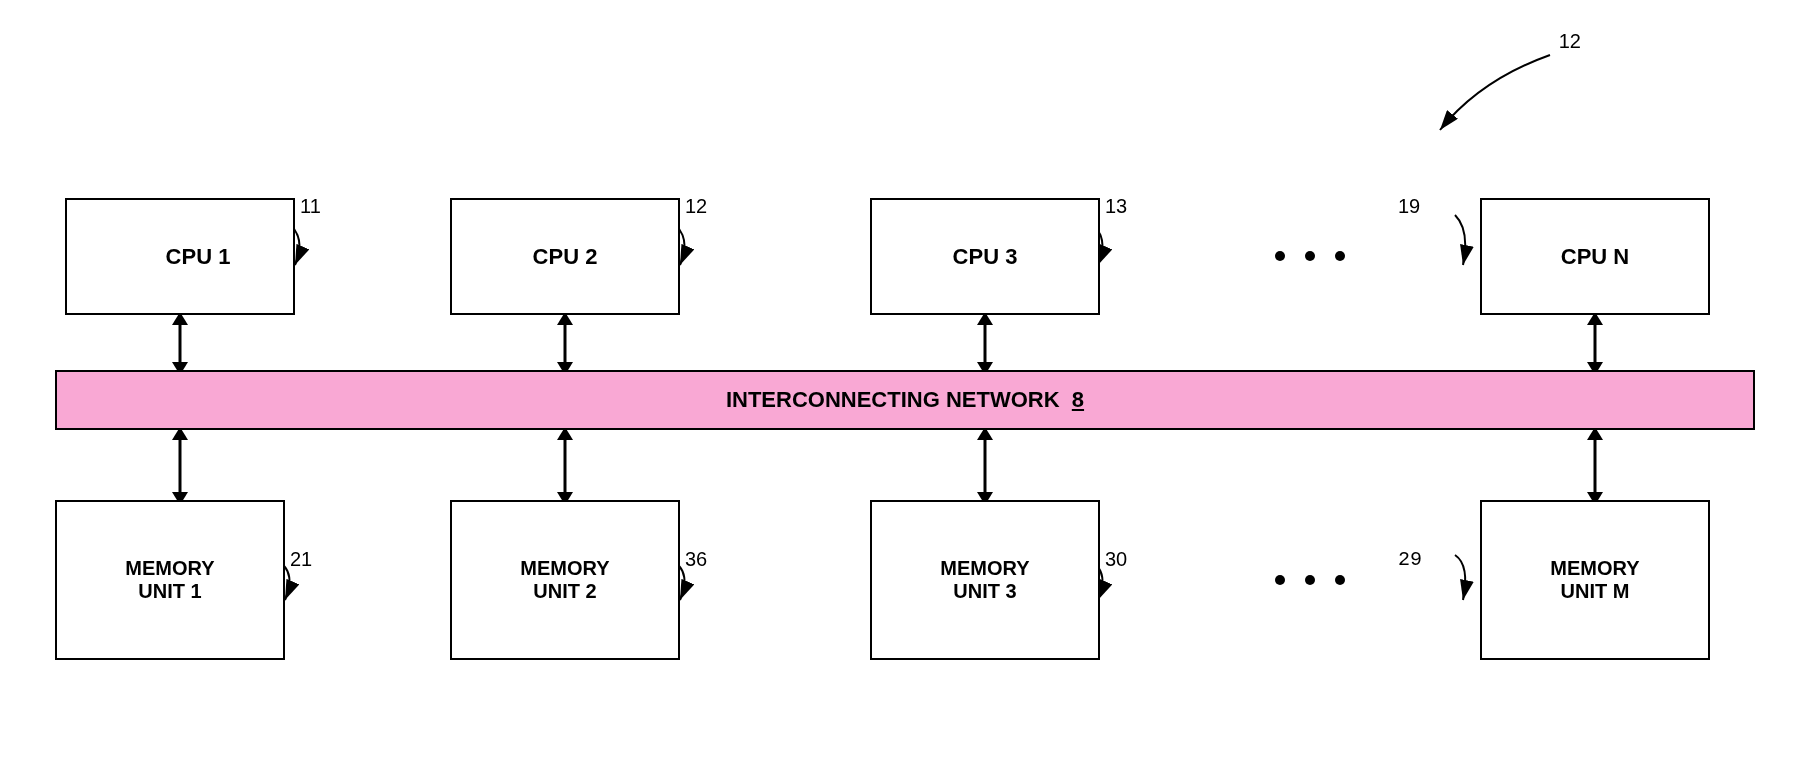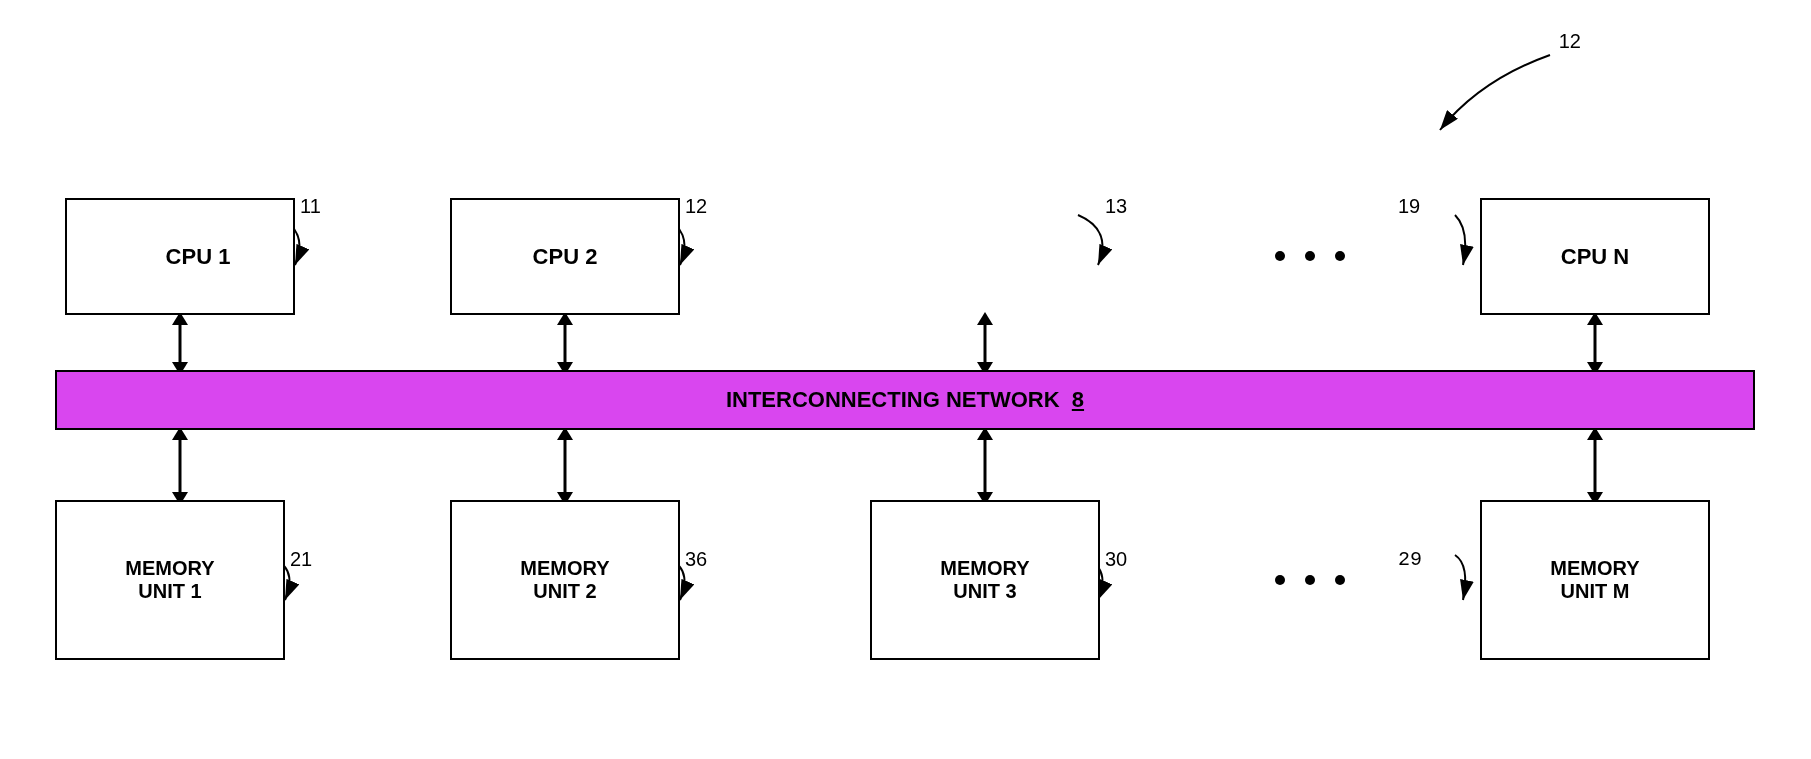--- a/index.html
+++ b/index.html
@@ -29,21 +29,21 @@
     }
     .label-ref {
       position: absolute;
       font-size: 20px;
       font-weight: normal;
     }
     
     .network-bar {
       position: absolute;
       border: 2px solid #000;
-      background: #d946ef;
+      background: #f9a8d4;
       display: flex;
       align-items: center;
       justify-content: center;
       font-size: 22px;
       font-weight: bold;
     }
     .underline {
       text-decoration: underline;
     }
     
@@ -137,20 +137,23 @@
   <div class="box" style="left:65px; top:198px; width:230px; height:117px;padding-left:36px;">
     <span>CPU 1</span>
   </div>
   <div class="label-ref" style="top:195px; left:300px;">11</div>
 
   <div class="box" style="left:450px; top:198px; width:230px; height:117px;">
     <span>CPU 2</span>
   </div>
   <div class="label-ref" style="top:195px; left:685px;">12</div>
 
+  <div class="box" style="left:870px; top:198px; width:230px; height:117px;">
+    <span>CPU 3</span>
+  </div>
   <div class="label-ref" style="top:195px; left:1105px;">13</div>
 
   <div class="box" style="left:1480px; top:198px; width:230px; height:117px;">
     <span>CPU N</span>
   </div>
   <div class="label-ref" style="top:195px; left:1398px;">19</div>
 
   <div class="network-bar" style="left:55px; top:370px; width:1700px; height:60px;">
     <span>INTERCONNECTING NETWORK &nbsp;<span class="underline">8</span></span>
   </div>

